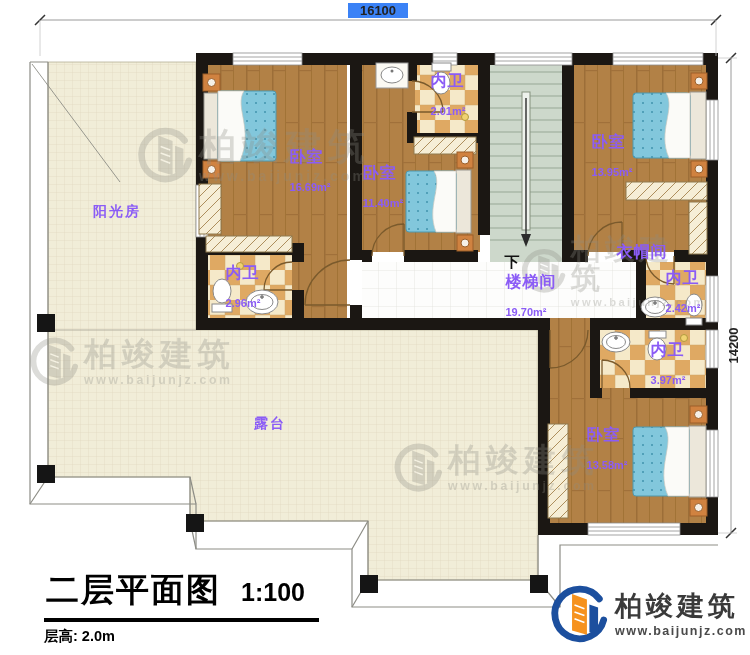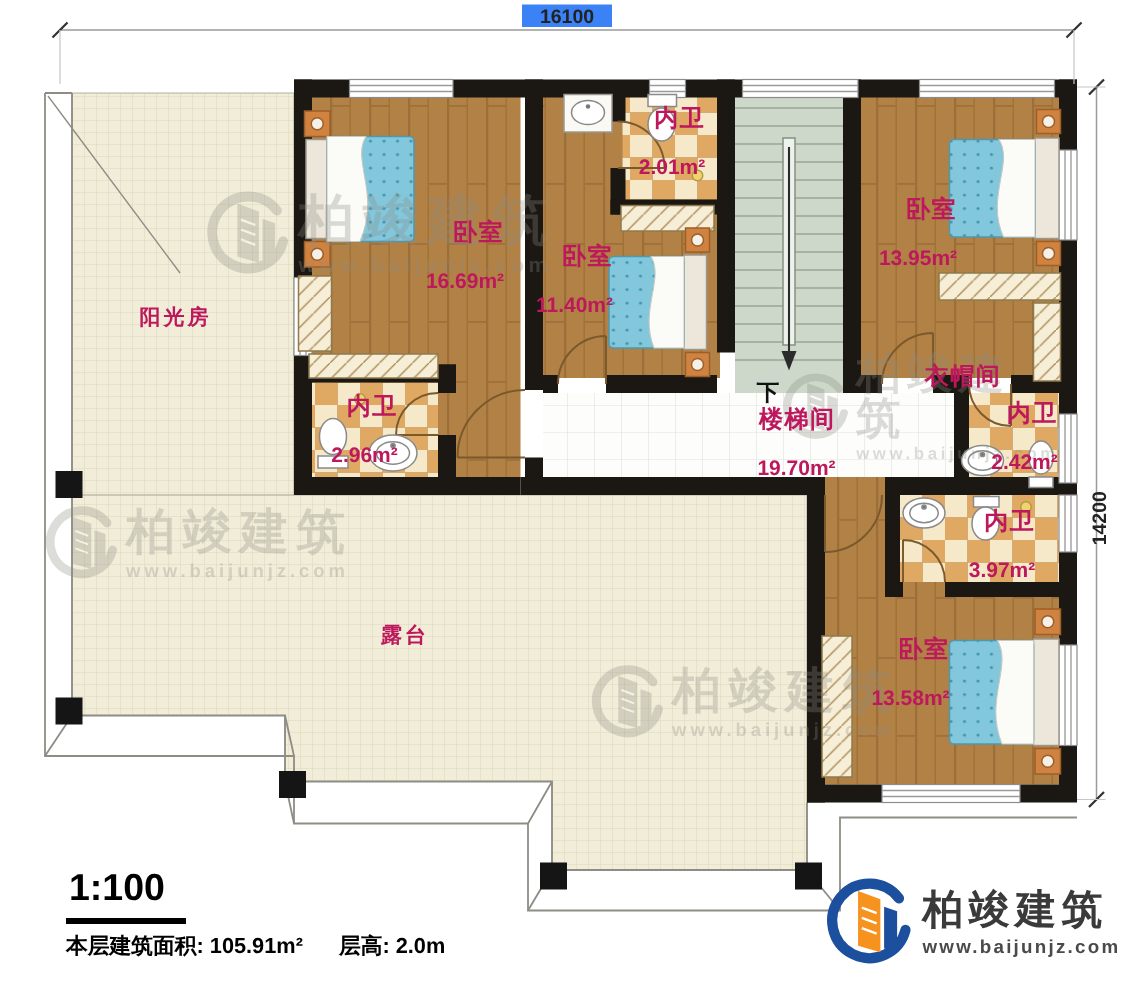--- a/index.html
+++ b/index.html
@@ -1,24 +1,24 @@
 <!DOCTYPE html>
 <html><head>
 <meta charset="utf-8">
 <style>
   html,body{margin:0;padding:0;background:#fff;}
   .stage{position:relative;width:750px;height:655px;background:#fff;overflow:hidden;
          font-family:"Liberation Sans","DejaVu Sans",sans-serif;}
   .stage svg.plan{position:absolute;left:0;top:0;}
 
   
-  .rlabel{position:absolute;transform:translate(-50%,-50%);text-align:right;line-height:1.12;
-          color:#be185d;font-weight:bold;white-space:nowrap;}
+  .rlabel{position:absolute;transform:translate(-50%,-50%);text-align:left;line-height:1.12;
+          color:#8b5cf6;font-weight:bold;white-space:nowrap;}
   .rlabel .nm{display:block;font-size:16px;letter-spacing:1px;}
-  .rlabel .ar{display:block;font-size:14px;letter-spacing:0;margin-top:15px;}
+  .rlabel .ar{display:block;font-size:11px;letter-spacing:0;margin-top:15px;}
   .rlabel .ar:empty{display:none;}
   .rlabel.big .nm{font-size:14px;letter-spacing:2px;}
   .xia{position:absolute;transform:translate(-50%,-50%);font-size:15px;font-weight:bold;color:#111;}
 
   
   .dimtop{position:absolute;left:348px;top:3px;width:60px;text-align:center;
           font-size:13px;font-weight:bold;color:#222;background:#3b82f6;}
   .dimright{position:absolute;left:703px;top:338px;width:60px;text-align:center;
           font-size:13px;font-weight:bold;color:#222;transform:rotate(-90deg);}
 
@@ -369,24 +369,24 @@
   <span class="nm">卧室</span>
       <span class="ar">13.58m²</span>
 </div>
 <div class="rlabel big" style="left:270px;top:424px;">
   <span class="nm">露台</span>
 </div>
 <div class="xia" style="left:512px;top:262px;">下</div>
 
 <div class="tblock">
   <div class="trow">
+    <span class="ttl">二层平面图</span>
     <span class="tscale">1:100</span>
   </div>
   <div class="tsub">
-    <span>本层建筑面积: 105.91m²</span>
     <span>层高: 2.0m</span>
   </div>
 </div>
 
 <div class="logo">
   <svg class="g">
         <use href="#bjglyph"></use>
       </svg>
   <div class="col">
     <span class="t1">柏竣建筑</span>

